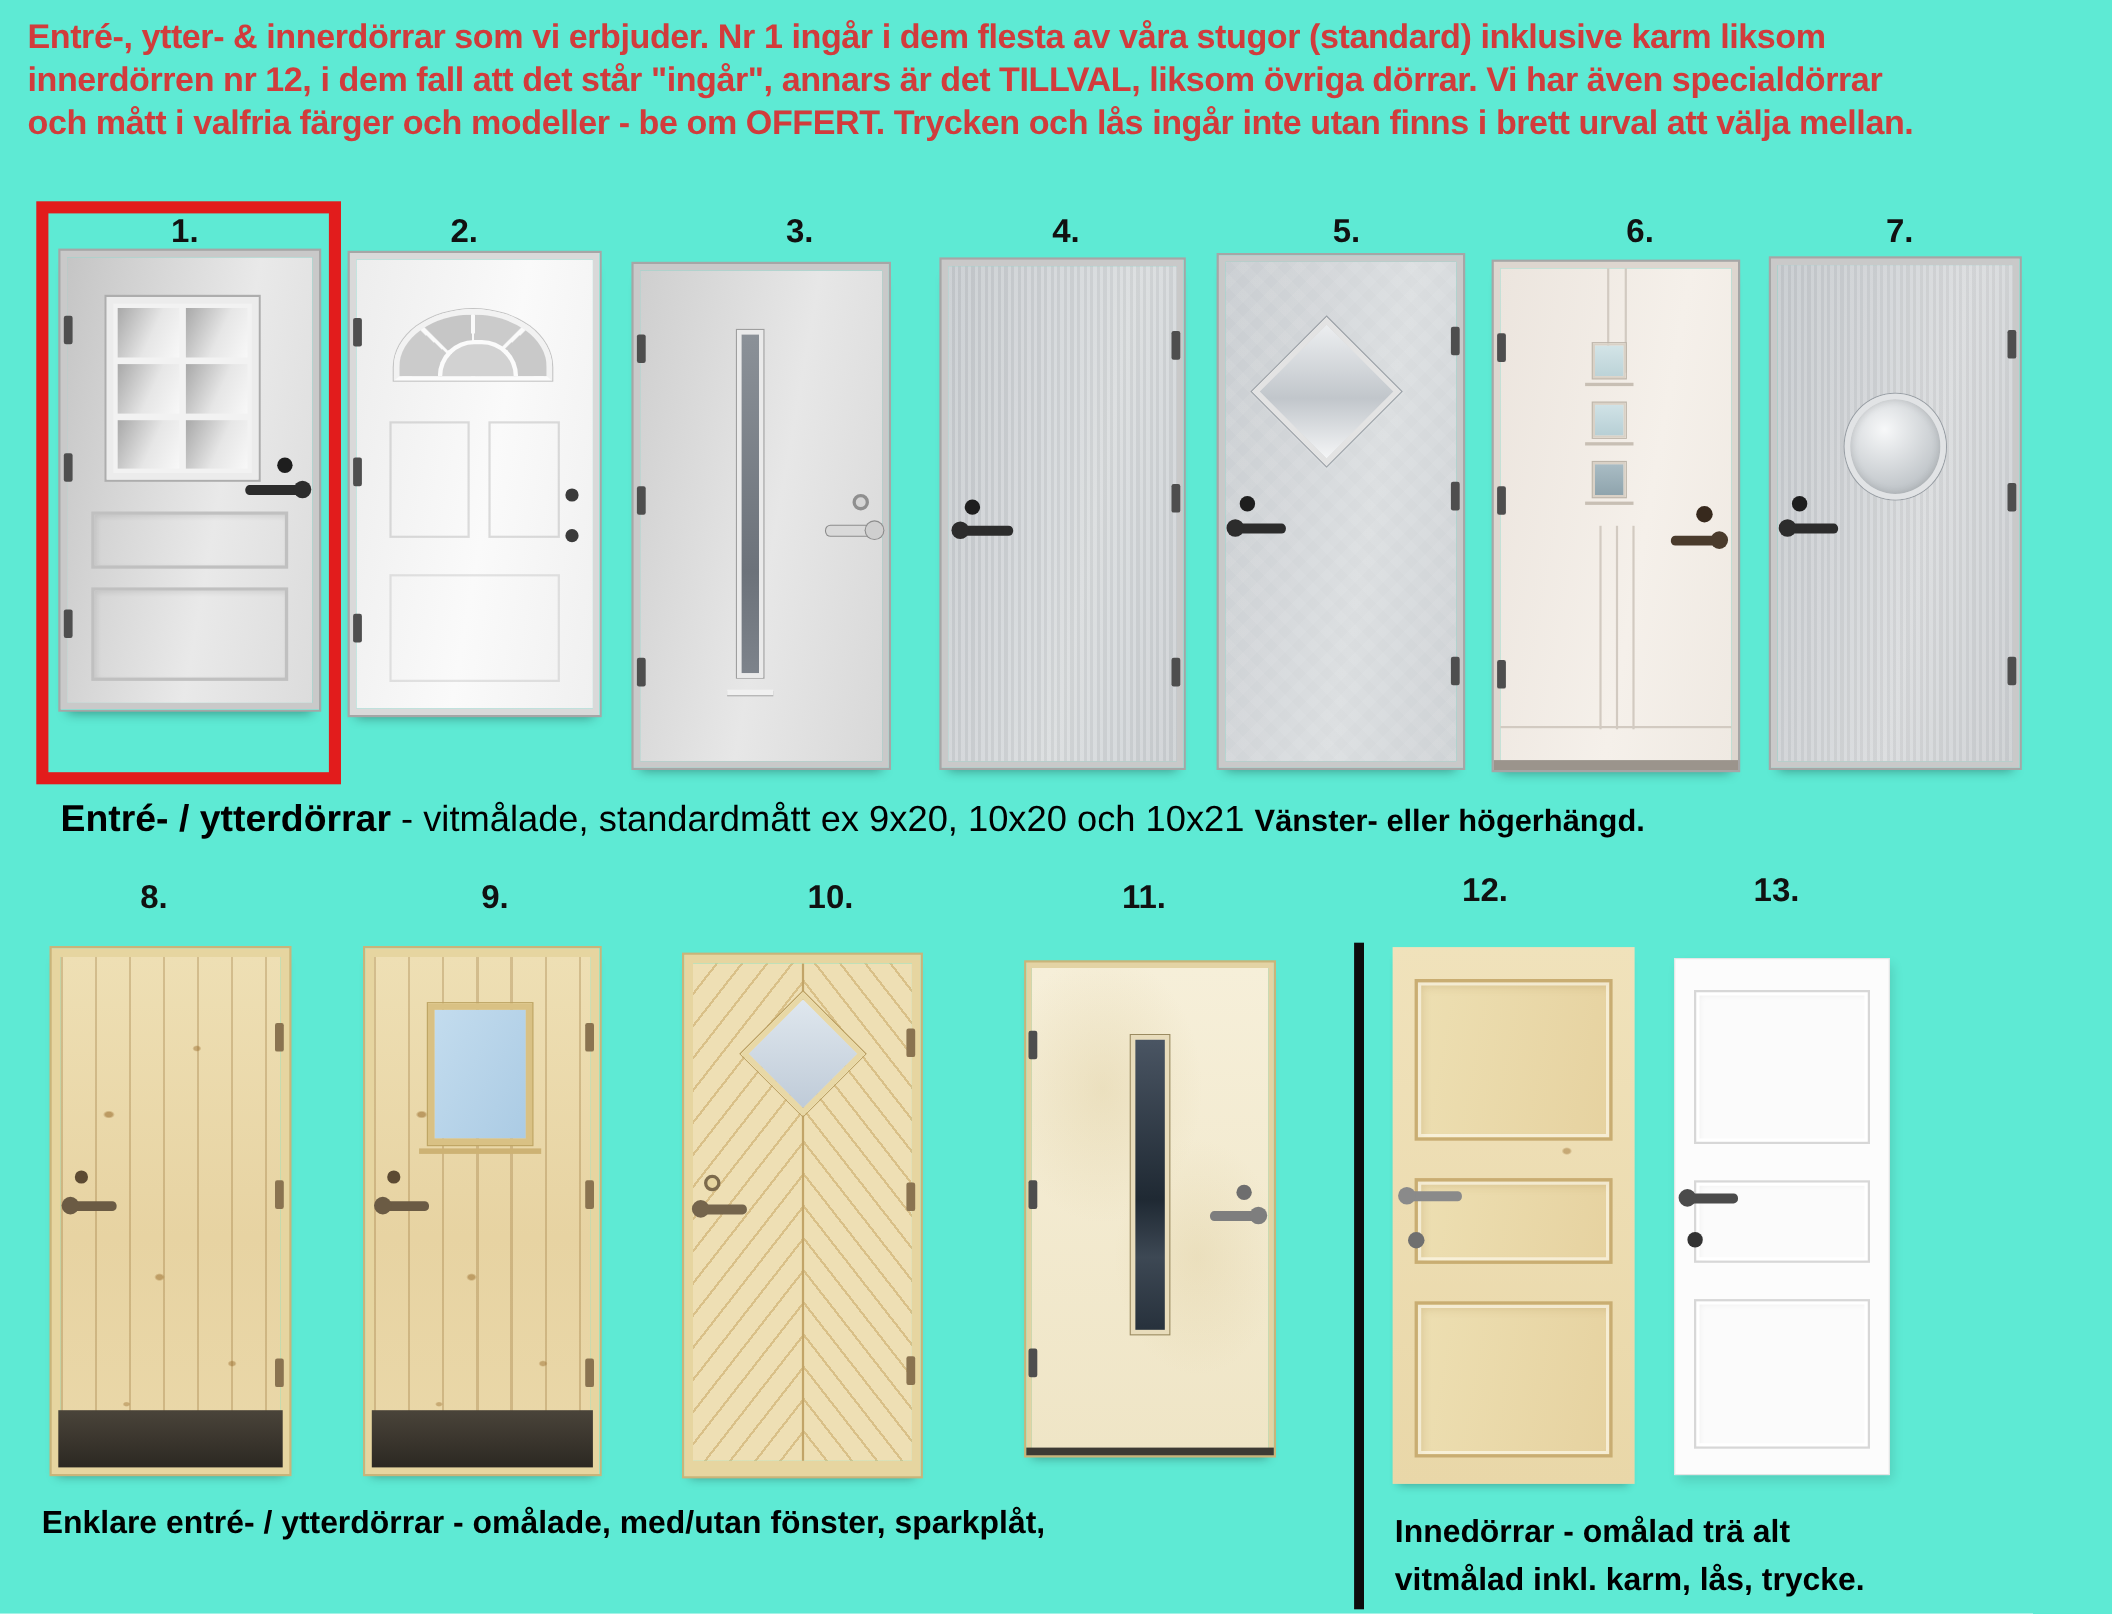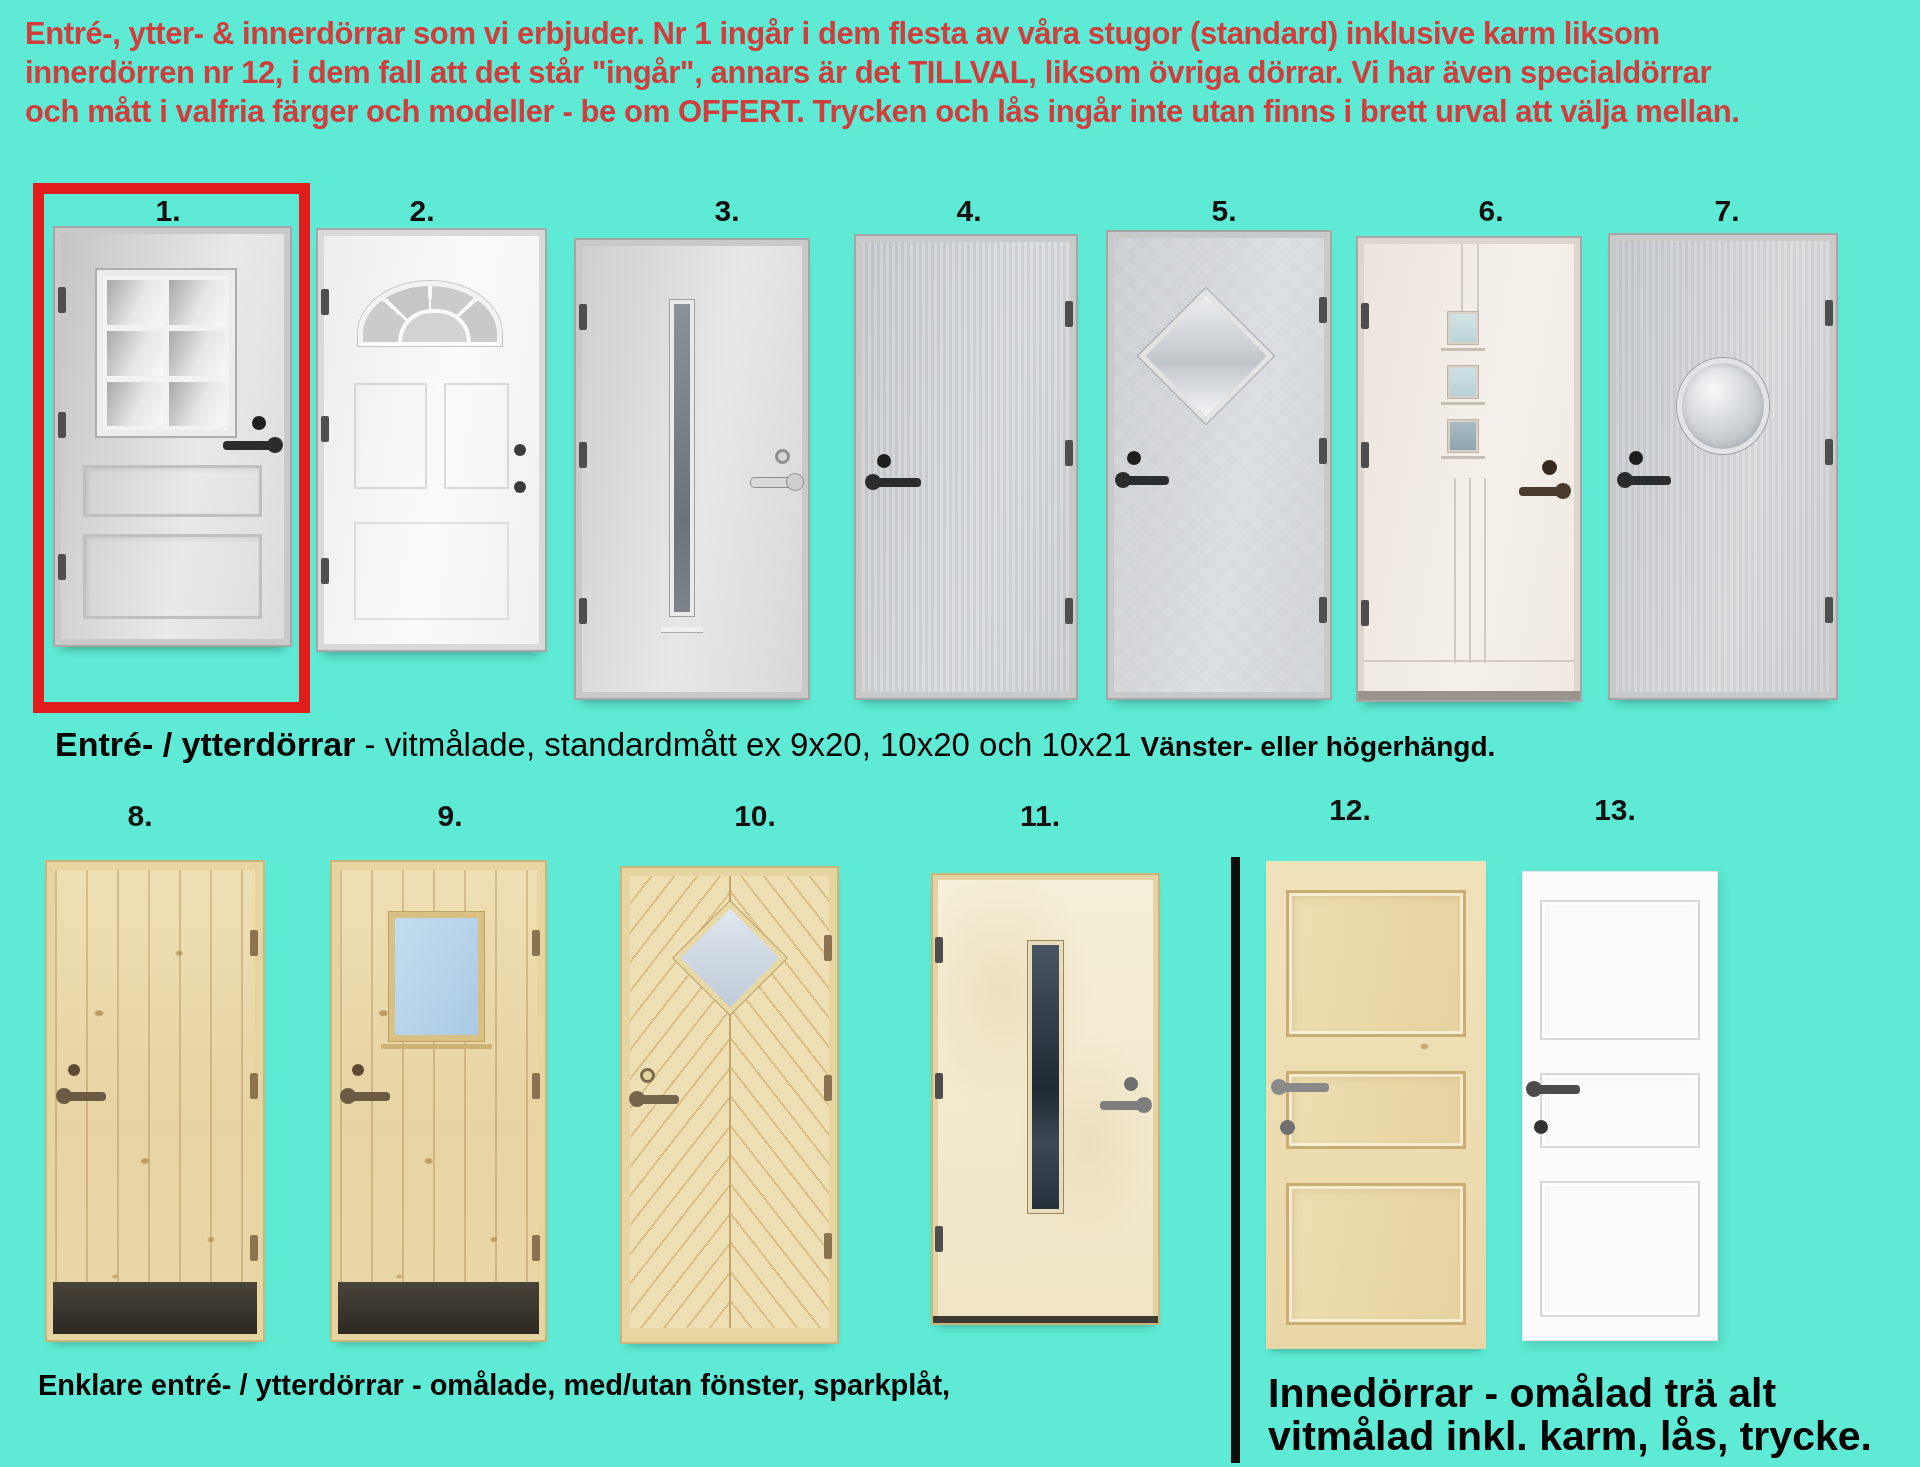--- a/index.html
+++ b/index.html
@@ -12,21 +12,21 @@
 
   
   .num{position:absolute;transform:translateX(-50%);font-weight:bold;font-size:30px;color:#111;}
 
   
   .cap1{position:absolute;left:55px;top:725px;white-space:nowrap;color:#000;}
   .cap1 .b1{font-weight:bold;font-size:34px;}
   .cap1 .r1{font-weight:normal;font-size:33px;margin-top:36px;}
   .cap1 .b2{font-weight:bold;font-size:28px;}
   .cap2{position:absolute;left:38px;top:1364px;font-weight:bold;font-size:29px;line-height:43px;color:#000;}
-  .cap3{position:absolute;left:1268px;top:1372px;font-weight:bold;font-size:41px;line-height:43px;color:#000;}
+  .cap3{position:absolute;left:1268px;top:1372px;font-weight:bold;font-size:29px;line-height:43px;color:#000;}
 
   
   .hl{position:absolute;left:33px;top:183px;width:277px;height:530px;box-sizing:border-box;
       border:11px solid var(--highlight-red,#e21c1c);}
   .vdiv{position:absolute;left:1231px;top:857px;width:9px;height:606px;background:var(--divider,#0d0d0d);}
 
   
   .door{position:absolute;box-sizing:border-box;}
   .door > div{position:absolute;box-sizing:border-box;}
   .g{border:6px solid #c9c9c9;box-shadow:0 0 0 2px #a6a6a6,0 9px 10px -6px rgba(0,0,0,.38);}

